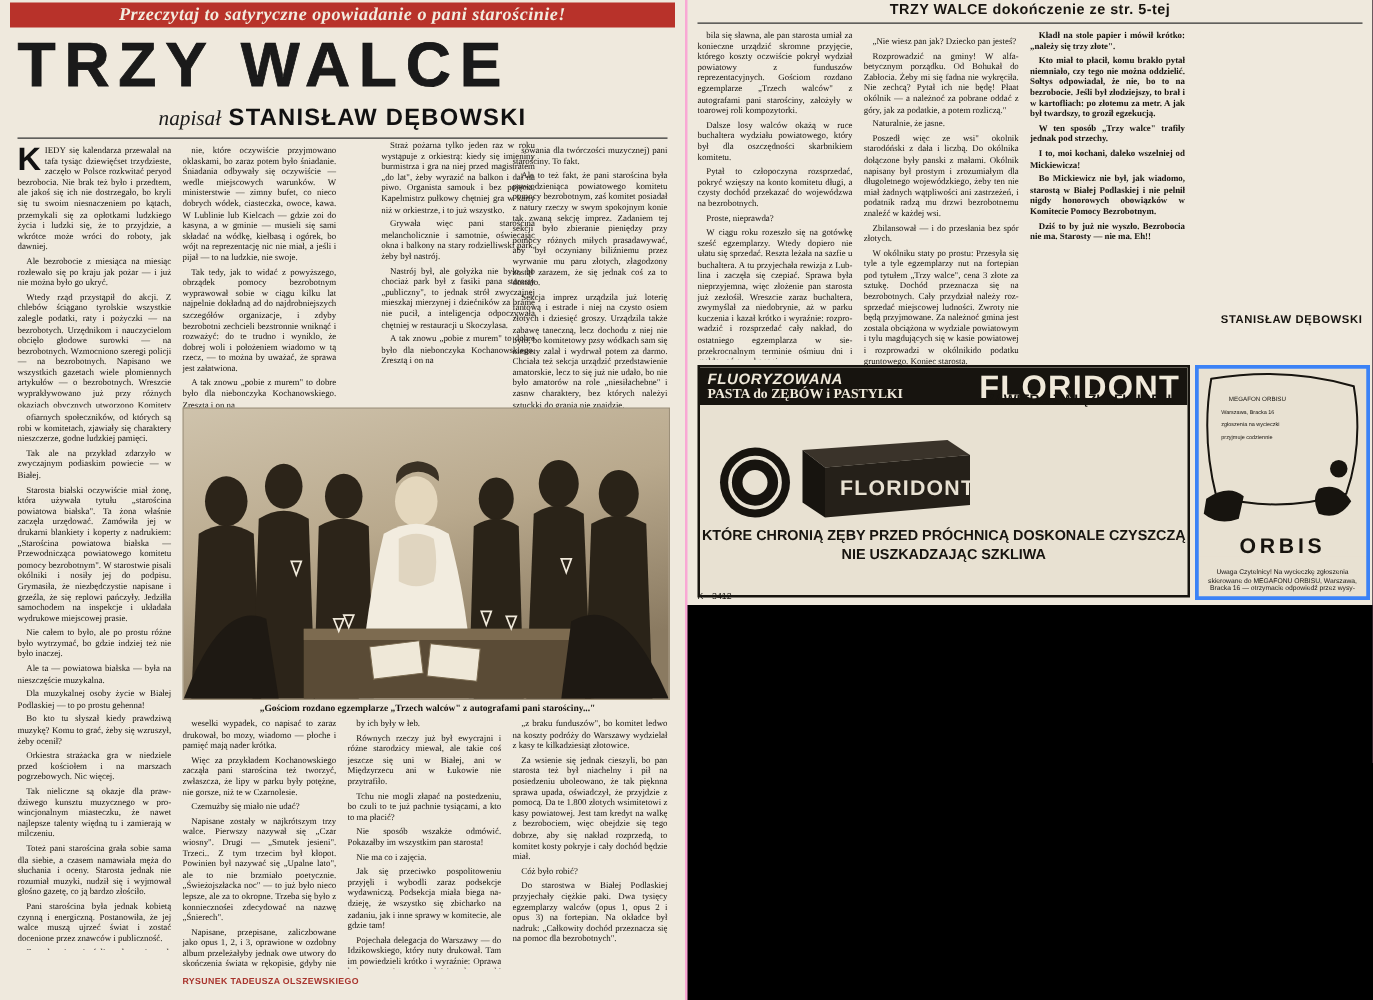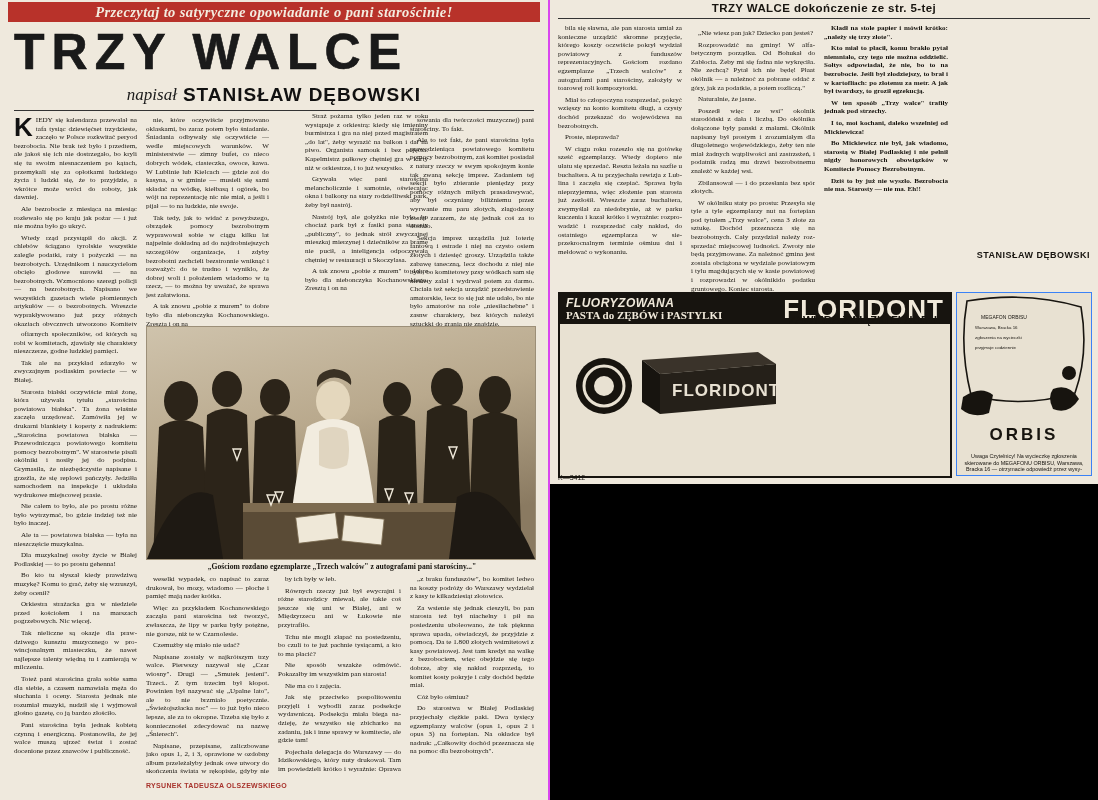--- a/index.html
+++ b/index.html
@@ -10,21 +10,21 @@
   body {
     width: 1098px;
     height: 800px;
     overflow: hidden;
     font-family: "Liberation Serif", serif;
   }
   .page {
     position: relative;
     width: 920px;
     height: 800px;
-    background: #d946ef;
+    background: #f9a8d4;
   }
 
   
   .left-page {
     position: absolute;
     left: 0; top: 0;
     width: 548px; height: 800px;
     background: #efe9dd;
     overflow: hidden;
   }
@@ -239,21 +239,21 @@
     font-family: "Liberation Sans", sans-serif;
     font-size: 7px; color: #17140f;
   }
 
   
   .orbis {
     position: absolute;
     left: 406px; top: 292px;
     width: 134px; height: 182px;
     background: #e8e1d2;
-    border: 1px solid #3b82f6;
+    border: 3px solid #3b82f6;
     overflow: hidden;
   }
   .orbis-title {
     position: absolute; left: 0; bottom: 30px; width: 100%;
     text-align: center;
     font-family: "Liberation Sans", sans-serif;
     font-weight: bold; font-size: 17px; letter-spacing: 3px;
     color: #17140f;
   }
   .orbis-sub {
@@ -401,34 +401,35 @@
         <p>Równych rzeczy już był ewycraj­ni i różne starodzicy miewał, ale takie coś jeszcze się uni w Białej, ani w Międzyrzecu ani w Łukowie nie przytrafiło.</p>
         <p>Tchu nie mogli złapać na poste­dzeniu, bo czuli to te już pachnie tysiącami, a kto to ma płacić?</p>
         <p>Nie sposób wszakże odmówić. Pokazałby im wszystkim pan staro­sta!</p>
         <p>Nie ma co i zajęcia.</p>
         <p>Jak się przeciwko pospolitoweniu przyjęli i wybodli zaraz podsekcje wydawniczą. Podsekcja miała biega na­dzieję, że wszystko się zbicharko na zadaniu, jak i inne sprawy w ko­mitecie, ale gdzie tam!</p>
         <p>Pojechała delegacja do Warsza­wy — do Idzikowskiego, który nuty drukował. Tam im powiedzieli krótko i wyraźnie: Oprawa ładna, przepisane czytelnitże, ale muzyki w tym nie ma. Drukować, owszem, mogą, tylko piniądzki na stół z gó­ry i cały nakład do Białej Podla­skiej, bo w Warszawie nikomu to składzie brak. Kosztować to będzie 1.800 złotych.</p>
       </div>
     <div class="col" id="lcol4b">
         <p>„z braku funduszów", bo komitet ledwo na koszty podróży do War­szawy wydzielał z kasy te kilka­dziesiąt złotowice.</p>
         <p>Za wsienie się jednak cieszyli, bo pan starosta też był niachelny i pił na posiedzeniu uboleowano, że tak pięknna sprawa upada, o­świadczył, że przyjdzie z pomocą. Da te 1.800 złotych wsimitetowi z kasy powiatowej. Jest tam kre­dyt na walkę z bezrobociem, więc obejdzie się tego dobrze, aby się nakład rozprzedą, to komitet kos­ty pokryje i cały dochód będzie miał.</p>
-        <p>Cóż było ośmiuu?</p>
+        <p>Cóż było robić?</p>
         <p>Do starostwa w Białej Podlaskiej przyjechały ciężkie paki. Dwa ty­sięcy egzemplarzy walców (opus 1, opus 2 i opus 3) na fortepian. Na okładce był nadruk: „Całkowity dochód przeznacza się na pomoc dla bezrobotnych".</p>
       </div>
 
     <div class="artist-credit">RYSUNEK TADEUSZA OLSZEWSKIEGO</div>
   </div>
 
   <div class="right-page">
     <div class="rp-head">TRZY WALCE dokończenie ze str. 5-tej</div>
     <div class="rp-rule"></div>
 
     <div class="col" id="rcol1">
         <p>bila się sławna, ale pan starosta umiał za konieczne urządzić skrom­ne przyjęcie, którego koszty ocz­wiście pokrył wydział powiatowy z funduszów reprezentacyjnych. Gościom rozdano egzemplarze „Trzech walców" z autografami pani starościny, założyły w toa­rowej roli kompozytorki.</p>
-        <p>Miał to człopoczyna rozsprzedać, pokryć wzięszy na konto komite­tu długi, a czysty dochód przekazać do wojewódzwa na bezrobotnych.</p>
+        <p>Dalsze losy walców okażą w ru­ce buchaltera wydziału powiatowe­go, który był dla oszczędności skarbnikiem komitetu.</p>
+        <p>Pytał to człopoczyna rozsprzedać, pokryć wzięszy na konto komite­tu długi, a czysty dochód przekazać do wojewódzwa na bezrobotnych.</p>
         <p>Proste, nieprawda?</p>
         <p>W ciągu roku rozeszło się na go­tówkę sześć egzemplarzy. Wtedy dopiero nie ułatu się sprzedać. Reszta leżała na sazfie u buchalte­ra. A tu przyjechała rewizja z Lub­lina i zaczęła się czepiać. Sprawa była nieprzyjemna, więc złożenie pan starosta już zezłośił. Wreszcie zaraz buchaltera, zwymyślał za niedobrynie, aż w parku kuczenia i kazał krótko i wyraźnie: rozpro­wadzić i rozsprzedać cały nakład, do ostatniego egzemplarza w sie­przekrocnalnym terminie ośmiuu dni i mełdować o wykonaniu.</p>
       </div>
     <div class="col" id="rcol2">
         <p>„Nie wiesz pan jak? Dziecko pan jesteś?</p>
         <p>Rozprowadzić na gminy! W alfa­betycznym porządku. Od Bohukał do Zabłocia. Żeby mi się fadna nie wykręciła. Nie zechcą? Pytał ich nie będę! Płaat okólnik — a należ­noć za pobrane oddać z góry, jak za podatkie, a potem rozliczą."</p>
         <p>Naturalnie, że jasne.</p>
         <p>Poszedł więc ze wsi" okolnik starodóński z dała i liczbą. Do okólnika dołączone były panski z małami. Okólnik napisany był prostym i zrozumiałym dla długo­letnego wojewódzkiego, żeby ten nie miał żadnych wątpliwości ani zastrzeżeń, i podatnik radzą mu drzwi bezrobotnemu znaleźć w każdej wsi.</p>
         <p>Zbilansował — i do przesłania bez spór złotych.</p>
         <p>W okólniku staty po prostu: Prze­syła się tyle a tyle egzemplarzy nut na fortepian pod tytułem „Trzy walce", cena 3 złote za sztukę. Do­chód przeznacza się na bezrobot­nych. Cały przydział należy roz­sprzedać miejscowej ludności. Zwroty nie będą przyjmowane. Za należnoć gmina jest zostala obciąż­ona w wydziale powiatowym i ty­lu magdujących się w kasie po­wiatowej i rozprowadzi w okólniki­do podatku gruntowego. Koniec sta­rosta.</p>
@@ -460,20 +461,21 @@
           <circle cx="36" cy="56" r="10" fill="#e8e1d2"></circle>
 
           <g>
             <polygon points="74,30 190,22 208,34 92,44" fill="#3a332a"></polygon>
             <polygon points="74,30 92,44 92,84 74,72" fill="#17140f"></polygon>
             <polygon points="92,44 208,34 208,74 92,84" fill="#252019"></polygon>
             <text x="104" y="66" font-family="Liberation Sans, sans-serif" font-size="17" font-weight="bold" fill="#e8e1d2" letter-spacing="1">FLORIDONT</text>
           </g>
         </svg>
       </div>
+      <div class="ad-bottom1">KTÓRE CHRONIĄ ZĘBY PRZED PRÓCHNICĄ DOSKONALE CZYSZCZĄ NIE USZKADZAJĄC SZKLIWA</div>
       <div class="ad-patent">PATENT P·R·L 36126 - CENA DET-ZŁ 3.60</div>
     </div>
     <div class="ad-code" style="top:474px;">K—3412</div>
 
     <div class="orbis">
       <svg width="134" height="150" viewBox="0 0 134 150">
         <rect x="0" y="0" width="134" height="150" fill="#e8e1d2"></rect>
         <path d="M10 8 q60 -10 114 6 q8 46 -6 86 q-54 16 -104 2 q-12 -48 -4 -94z" fill="none" stroke="#17140f" stroke-width="1.6"></path>
         <text x="24" y="26" font-family="Liberation Sans, sans-serif" font-size="5" fill="#17140f">MEGAFON ORBISU</text>
         <text x="18" y="36" font-family="Liberation Sans, sans-serif" font-size="4.4" fill="#17140f">Warszawa, Bracka 16</text>

